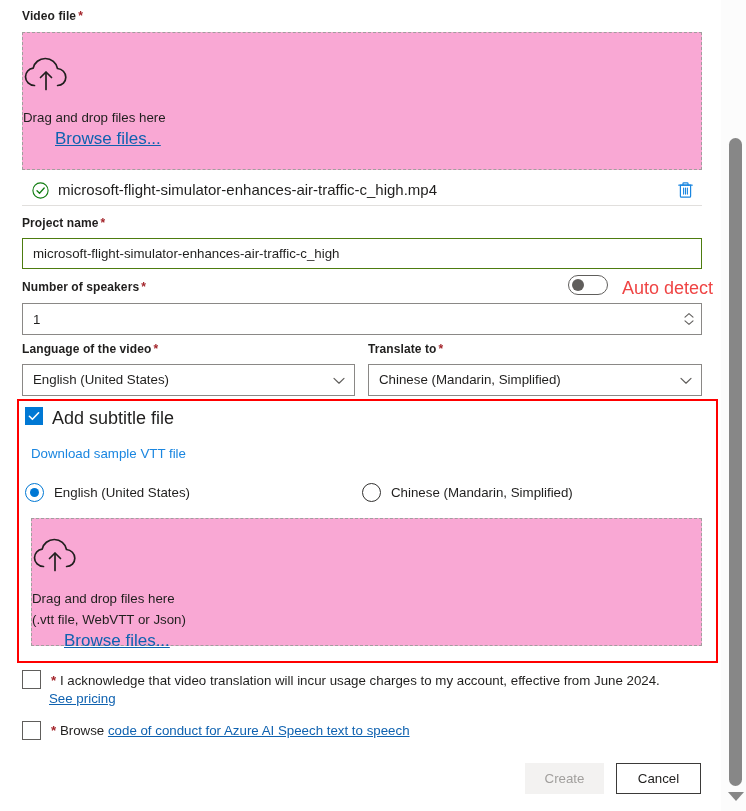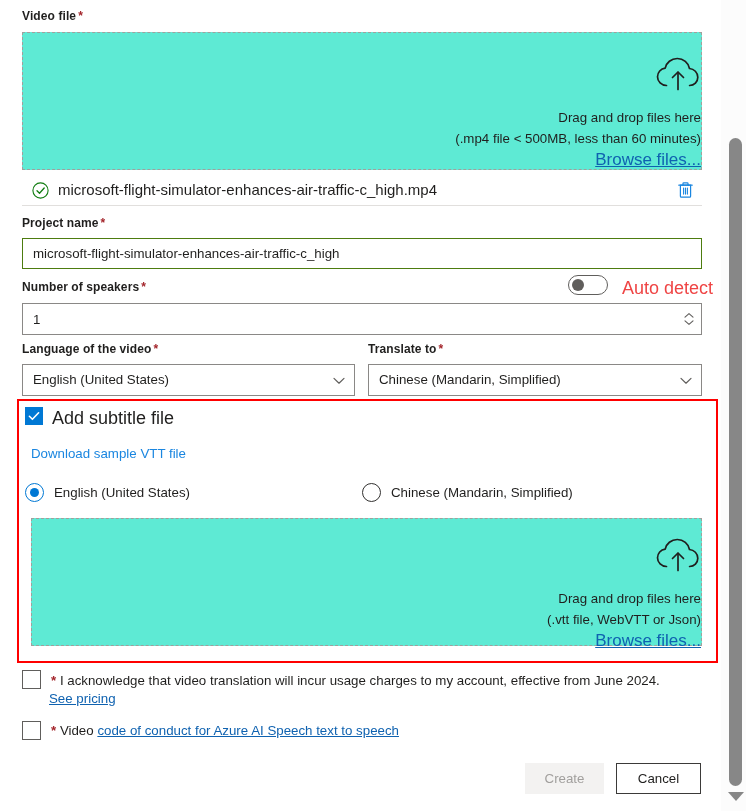--- a/index.html
+++ b/index.html
@@ -44,23 +44,23 @@
   }
   .req {
     color: #a4262c;
     font-weight: 700;
     margin-left: 2px;
   }
 
   
   .dropzone {
     border: 1px dashed #a19f9d;
-    background: #5eead4;
-    box-sizing: border-box;
-    text-align: right;
+    background: #f9a8d4;
+    box-sizing: border-box;
+    text-align: left;
   }
   .dz-icon {
     margin: 0 auto;
     display: block;
   }
   .dz-line {
     font-size: 13.3px;
     color: #201f1e;
     line-height: 21px;
   }
@@ -324,21 +324,20 @@
       <div style="padding-top:22px;">
         <span class="dz-icon">
           <svg width="46" height="38" viewBox="0 0 46 38" fill="none" xmlns="http://www.w3.org/2000/svg">
             <path d="M11.5 30.5C6.5 30.5 2.5 26.6 2.5 21.8c0-4.4 3.3-8.1 7.7-8.7C11.3 7.6 16.3 3.5 22.3 3.5c6.1 0 11.2 4.3 12.2 10 4.6.3 8.3 4.1 8.3 8.8 0 4.6-3.6 8.2-8.2 8.2" stroke="#201f1e" stroke-width="1.7" stroke-linecap="round" stroke-linejoin="round"></path>
             <path d="M23 34.5V17.5" stroke="#201f1e" stroke-width="1.7" stroke-linecap="round"></path>
             <path d="M17.5 22.5 23 17l5.5 5.5" stroke="#201f1e" stroke-width="1.7" stroke-linecap="round" stroke-linejoin="round"></path>
           </svg>
         </span>
       </div>
       <div class="dz-line" style="margin-top:11px;">Drag and drop files here</div>
-      <div class="dz-line">(.mp4 file &lt; 500MB, less than 60 minutes)</div>
       <div><span class="dz-browse">Browse files...</span></div>
     </div>
 
     <div class="file-row">
       <span class="file-check">
         <svg width="17" height="17" viewBox="0 0 17 17" fill="none" xmlns="http://www.w3.org/2000/svg">
           <circle cx="8.5" cy="8.5" r="7.6" stroke="#107c10" stroke-width="1.1"></circle>
           <path d="M5 8.7 7.5 11.2 12.2 6" stroke="#107c10" stroke-width="1.3" stroke-linecap="round" stroke-linejoin="round"></path>
         </svg>
       </span>
@@ -436,21 +435,21 @@
     <div class="cb-empty" style="left:22px;top:670px;"></div>
     <div class="legal-text" style="left:49px;top:672px;width:650px;">
       <span class="req">*</span>
       <span>I acknowledge that video translation will incur usage charges to my account, effective from June 2024.</span>
       <div><span class="link-u">See pricing</span></div>
     </div>
 
     <div class="cb-empty" style="left:22px;top:721px;"></div>
     <div class="legal-text" style="left:49px;top:722px;width:650px;">
       <span class="req">*</span>
-      <span>Video</span>
+      <span>Browse</span>
       <span class="link-u">code of conduct for Azure AI Speech text to speech</span>
     </div>
 
     <div class="btn btn-disabled" style="left:525px;top:763px;width:79px;text-align:right;">Create</div>
     <div class="btn btn-default" style="left:616px;top:763px;width:85px;">Cancel</div>
 
   </div>
 
   <div class="scroll-track">
     <div class="scroll-thumb"></div>

